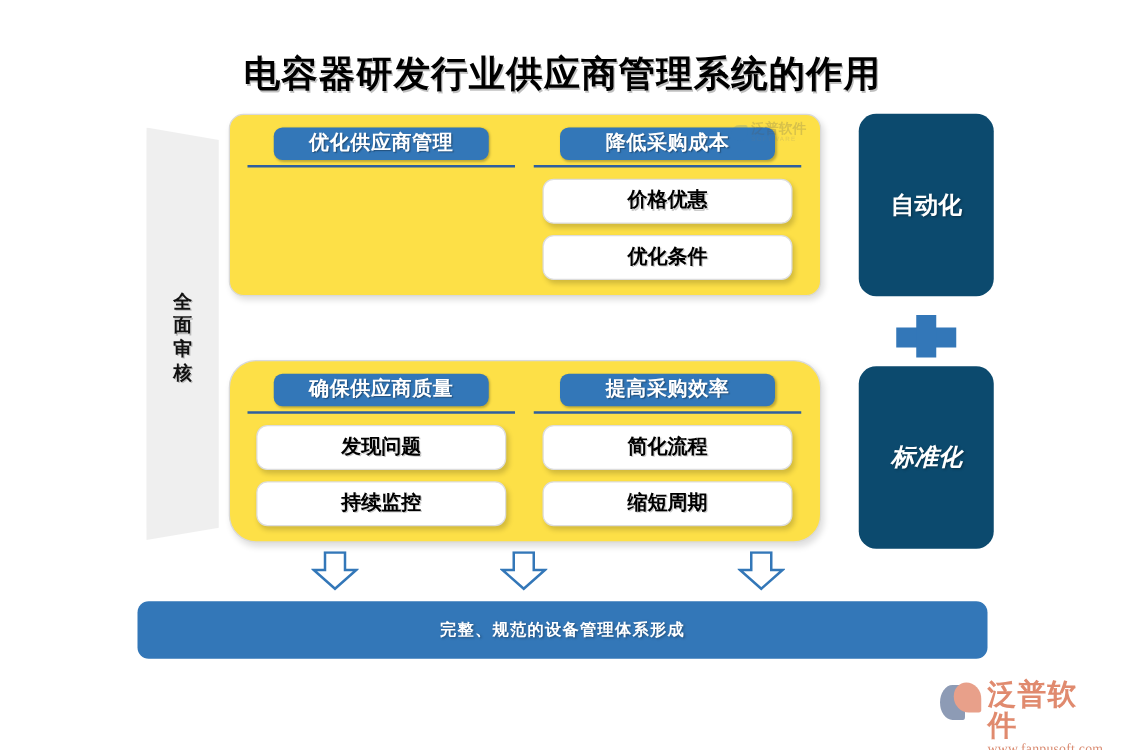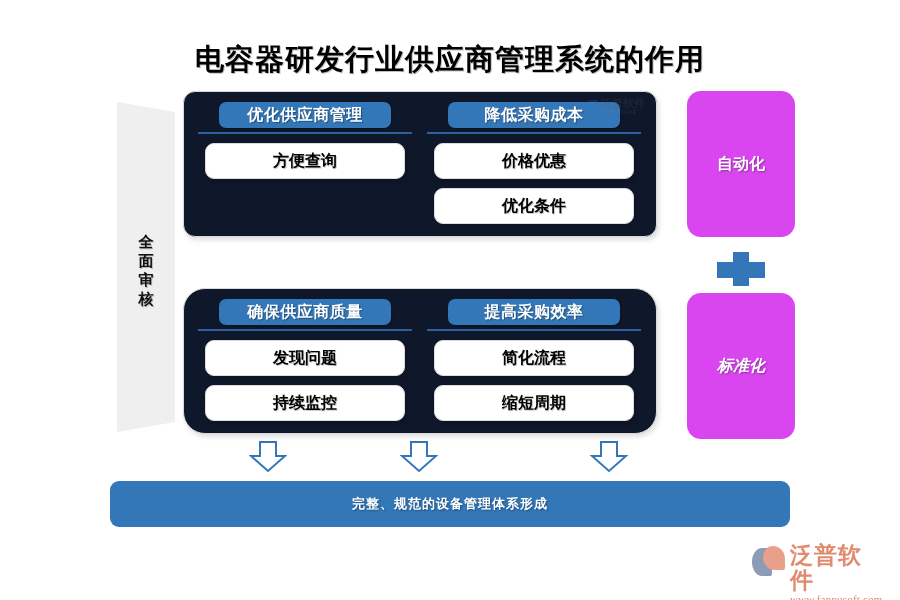--- a/index.html
+++ b/index.html
@@ -35,21 +35,21 @@
     font-size: 15px; font-weight: bold; color: #111;
     line-height: 19px;
     text-shadow: 1px 1px 0 rgba(0,0,0,0.22);
   }
   .left-band-label span { display:block; }
 
   
   .group-card {
     position: absolute;
     width: 474px; height: 146px;
-    background: #0f172a;
+    background: #fde047;
     border: 1px solid #d9d9d9;
     border-radius: 12px;
     box-shadow: 2px 3px 5px rgba(0,0,0,0.13);
   }
   #group-card-0 { left: 183px; top: 91px; }
   #group-card-1 { left: 183px; top: 288px; border-radius: 22px; }
 
   .col {
     position: absolute; top: 10px; width: 214px;
   }
@@ -86,24 +86,24 @@
     text-align: center;
     font-size: 16px; font-weight: bold; color: #000000;
     box-shadow: 2px 3px 4px rgba(0,0,0,0.17);
     text-shadow: 1px 1px 0 rgba(0,0,0,0.2);
   }
 
   
   .side-box {
     position: absolute; left: 687px;
     width: 108px; height: 146px;
-    background: #d946ef;
+    background: #0c4a6e;
     border-radius: 14px;
     color: #ffffff;
-    font-size: 16px; font-weight: bold;
+    font-size: 19px; font-weight: bold;
     display: flex; align-items: center; justify-content: center;
     text-shadow: 1px 1px 2px rgba(0,0,0,0.35);
   }
   #side-box-0 { top: 91px; }
   #side-box-1 { top: 293px; font-style: italic; }
 
   .plus-icon {
     position: absolute; left: 717px; top: 252px;
     width: 48px; height: 34px;
   }
@@ -200,21 +200,20 @@
     <span>全</span>
     <span>面</span>
     <span>审</span>
     <span>核</span>
   </div>
 
   <div class="group-card" id="group-card-0">
     <div class="col col-left">
       <div class="pill">优化供应商管理</div>
       <div class="pill-divider"></div>
-      <div class="item-box">方便查询</div>
     </div>
     <div class="col col-right">
       <div class="pill">降低采购成本</div>
       <div class="pill-divider"></div>
       <div class="item-box">价格优惠</div>
       <div class="item-box">优化条件</div>
     </div>
   </div>
 
   <div class="group-card" id="group-card-1">

